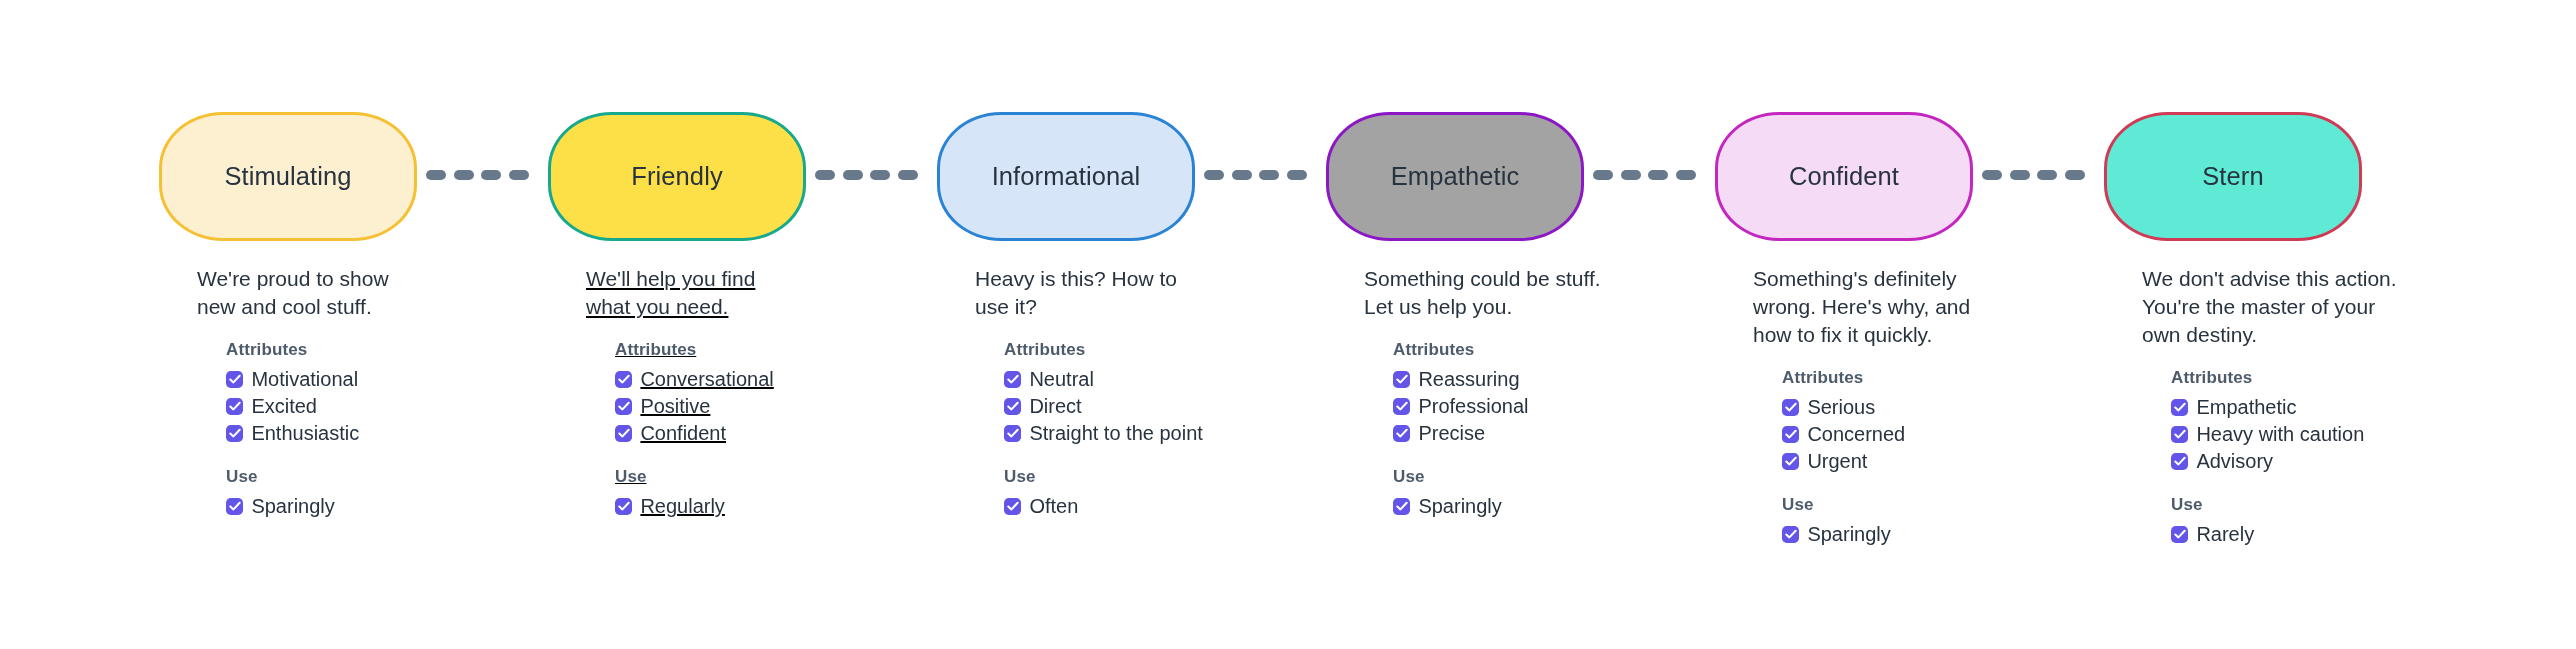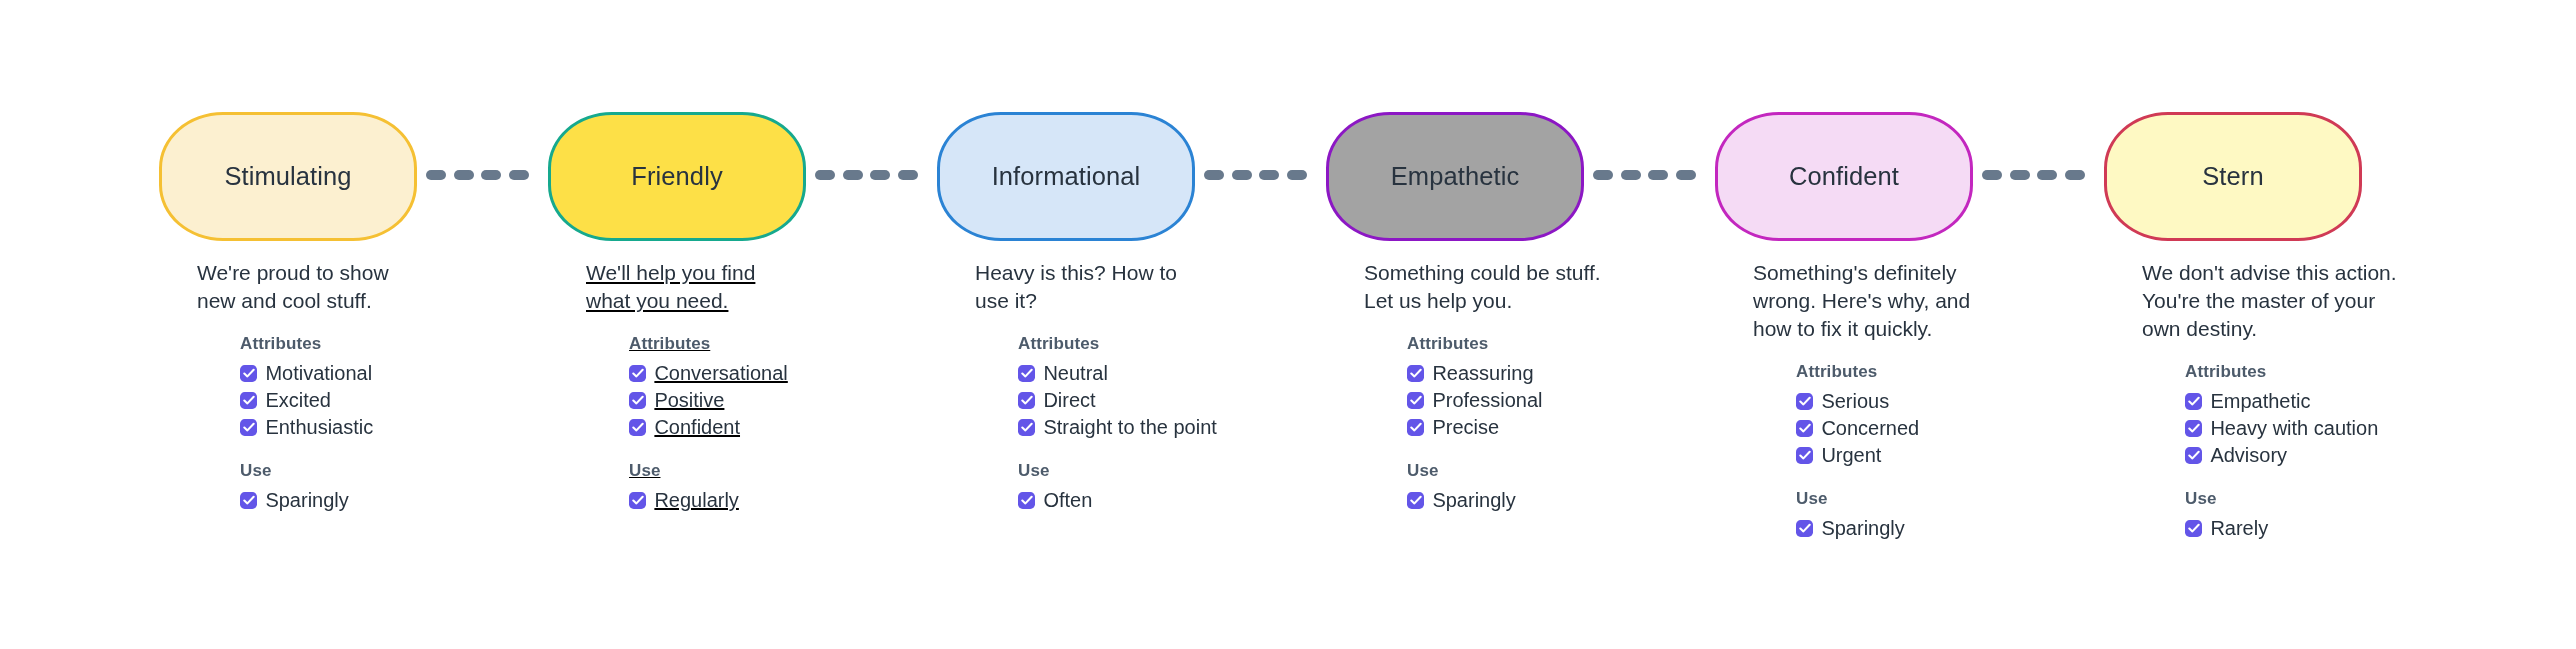--- a/index.html
+++ b/index.html
@@ -65,41 +65,41 @@
     width: 20px;
     height: 10px;
     border-radius: 5.4px;
     background: #68798c;
   }
 
   
   .columns {
     position: absolute;
     left: 0;
-    top: 259px;
+    top: 265px;
     width: 2576px;
     height: 322px;
   }
 
   .column {
     position: absolute;
     top: 0;
     width: 362px;
   }
 
   .desc {
     font-size: 21px;
     line-height: 1.33;
     color: #28333f;
     white-space: pre-line;
     margin-bottom: 4px;
   }
 
   .groups {
-    margin-left: 43px;
+    margin-left: 29px;
     margin-top: 19px;
   }
 
   .group + .group { margin-top: 20px; }
 
   .group-title {
     font-size: 17px;
     font-weight: bold;
     color: #4d5b6b;
     letter-spacing: 0.1px;
@@ -179,21 +179,21 @@
       </div>
       <div class="pill" style="left: 1715px; background: rgb(245, 219, 245); border-color: rgb(195, 39, 191);">
         <div class="pill-label">Confident</div>
       </div>
       <div class="connector" style="left: 1982px;">
         <span class="dash" style="background: rgb(104, 121, 140);"></span>
         <span class="dash" style="background: rgb(104, 121, 140);"></span>
         <span class="dash" style="background: rgb(104, 121, 140);"></span>
         <span class="dash" style="background: rgb(104, 121, 140);"></span>
       </div>
-      <div class="pill" style="left: 2104px; background: #fef9c3; border-color: rgb(208, 58, 85);">
+      <div class="pill" style="left: 2104px; background: #5eead4; border-color: rgb(208, 58, 85);">
         <div class="pill-label">Stern</div>
       </div>
     </div>
   <div class="columns">
       <div class="column" style="left: 197px;">
         <div class="desc">We're proud to show
 new and cool stuff.</div>
         <div class="groups">
           <div class="group">
             <div class="group-title" style="color: rgb(77, 91, 107);">Attributes</div>

